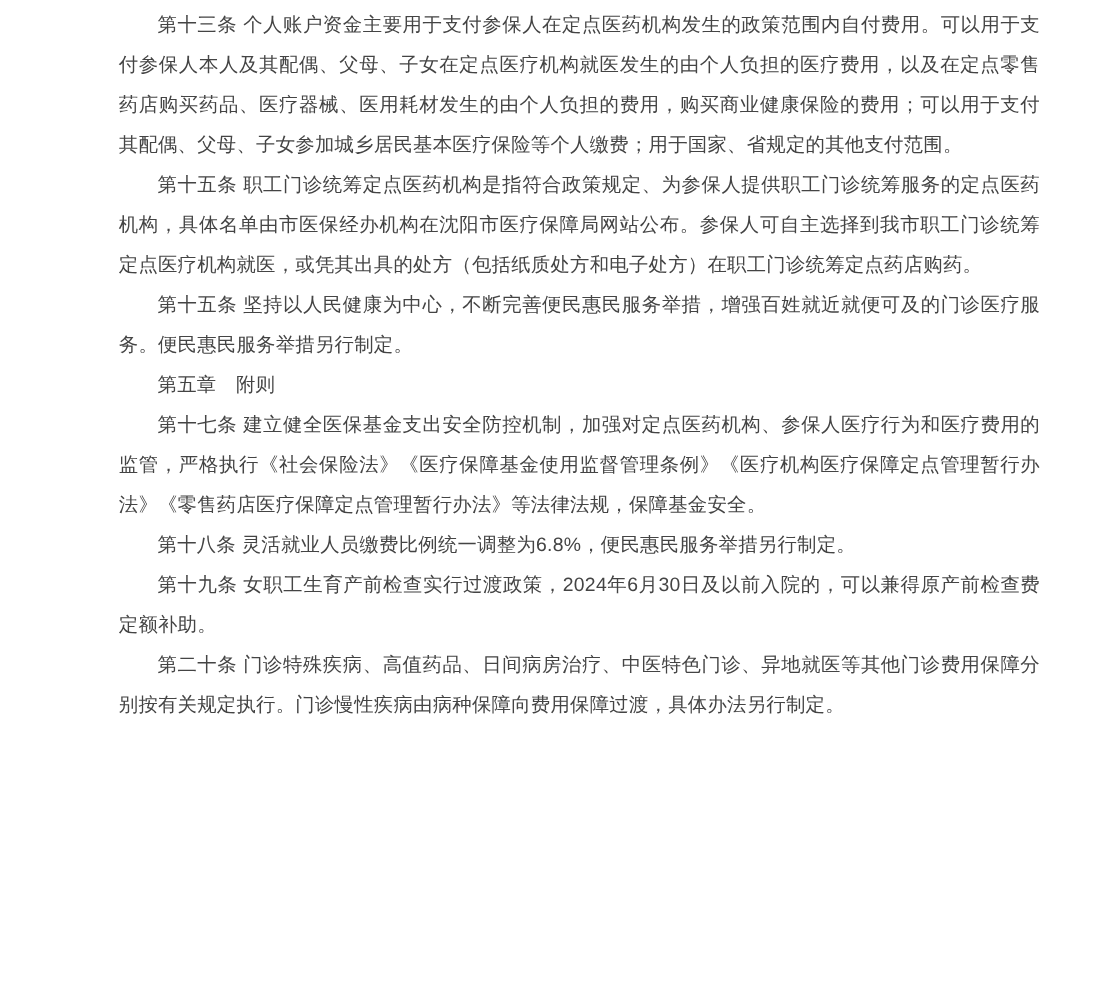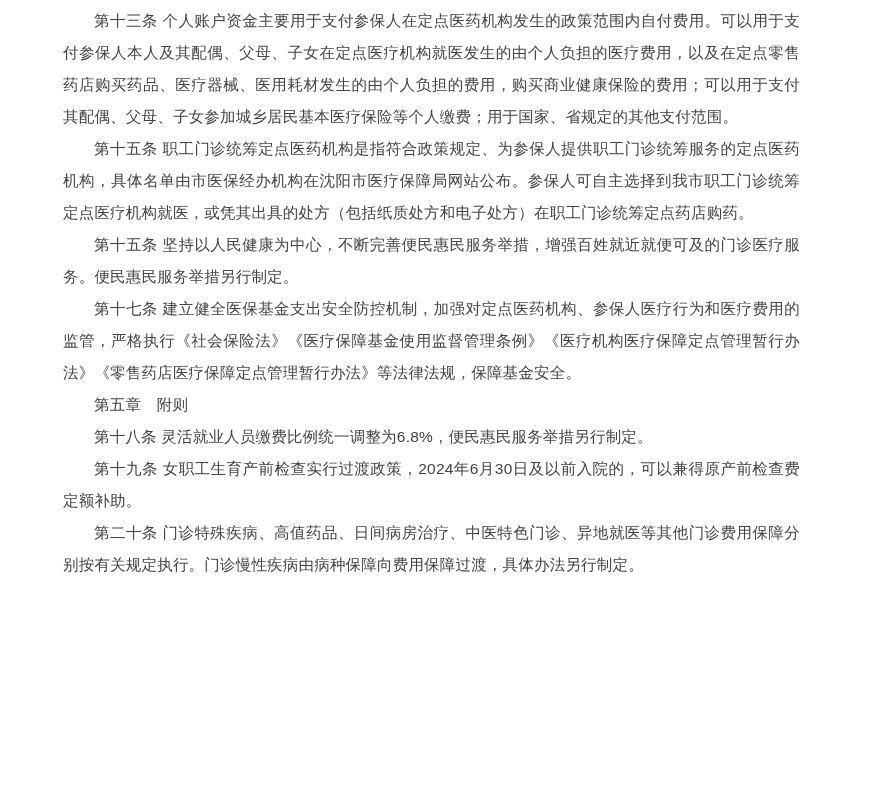--- a/index.html
+++ b/index.html
@@ -7,21 +7,21 @@
     padding: 0;
     background: #ffffff;
   }
   body {
     width: 894px;
     height: 800px;
     overflow: hidden;
     font-family: "Liberation Sans", sans-serif;
   }
   .doc {
-    margin-left: 63px;
+    margin-left: 95px;
     width: 737px;
     padding-top: 5px;
   }
   .doc p {
     margin: 0;
     padding: 0;
     font-size: 15.5px;
     line-height: 32px;
     color: #444444;
     text-indent: 2em;
@@ -30,18 +30,18 @@
     word-break: break-all;
   }
 </style>
 </head>
 <body>
 
 <div class="doc">
   <p>第十三条 个人账户资金主要用于支付参保人在定点医药机构发生的政策范围内自付费用。可以用于支付参保人本人及其配偶、父母、子女在定点医疗机构就医发生的由个人负担的医疗费用，以及在定点零售药店购买药品、医疗器械、医用耗材发生的由个人负担的费用，购买商业健康保险的费用；可以用于支付其配偶、父母、子女参加城乡居民基本医疗保险等个人缴费；用于国家、省规定的其他支付范围。</p>
   <p>第十五条 职工门诊统筹定点医药机构是指符合政策规定、为参保人提供职工门诊统筹服务的定点医药机构，具体名单由市医保经办机构在沈阳市医疗保障局网站公布。参保人可自主选择到我市职工门诊统筹定点医疗机构就医，或凭其出具的处方（包括纸质处方和电子处方）在职工门诊统筹定点药店购药。</p>
   <p>第十五条 坚持以人民健康为中心，不断完善便民惠民服务举措，增强百姓就近就便可及的门诊医疗服务。便民惠民服务举措另行制定。</p>
+  <p>第五章　附则</p>
   <p>第十七条 建立健全医保基金支出安全防控机制，加强对定点医药机构、参保人医疗行为和医疗费用的监管，严格执行《社会保险法》《医疗保障基金使用监督管理条例》《医疗机构医疗保障定点管理暂行办法》《零售药店医疗保障定点管理暂行办法》等法律法规，保障基金安全。</p>
-  <p>第五章　附则</p>
   <p>第十八条 灵活就业人员缴费比例统一调整为6.8%，便民惠民服务举措另行制定。</p>
   <p>第十九条 女职工生育产前检查实行过渡政策，2024年6月30日及以前入院的，可以兼得原产前检查费定额补助。</p>
   <p>第二十条 门诊特殊疾病、高值药品、日间病房治疗、中医特色门诊、异地就医等其他门诊费用保障分别按有关规定执行。门诊慢性疾病由病种保障向费用保障过渡，具体办法另行制定。</p>
 </div>
 
 </body></html>

